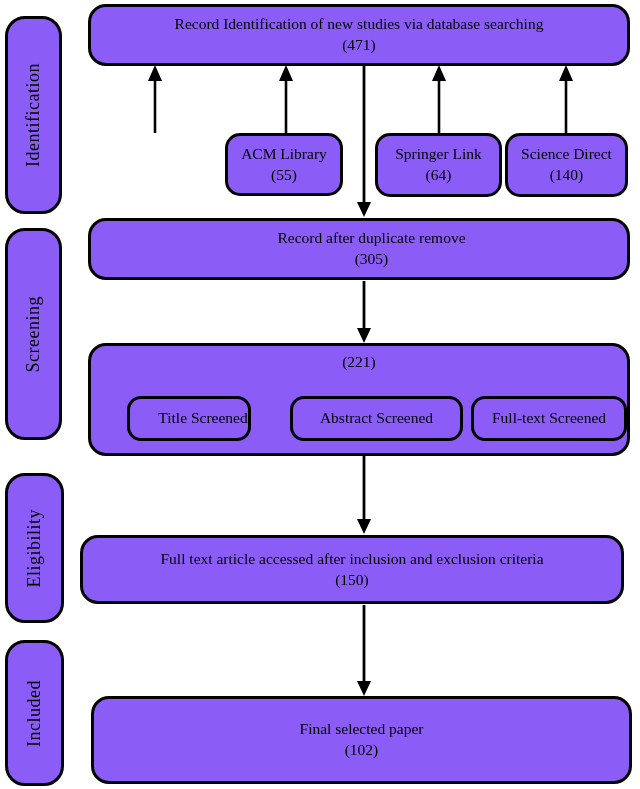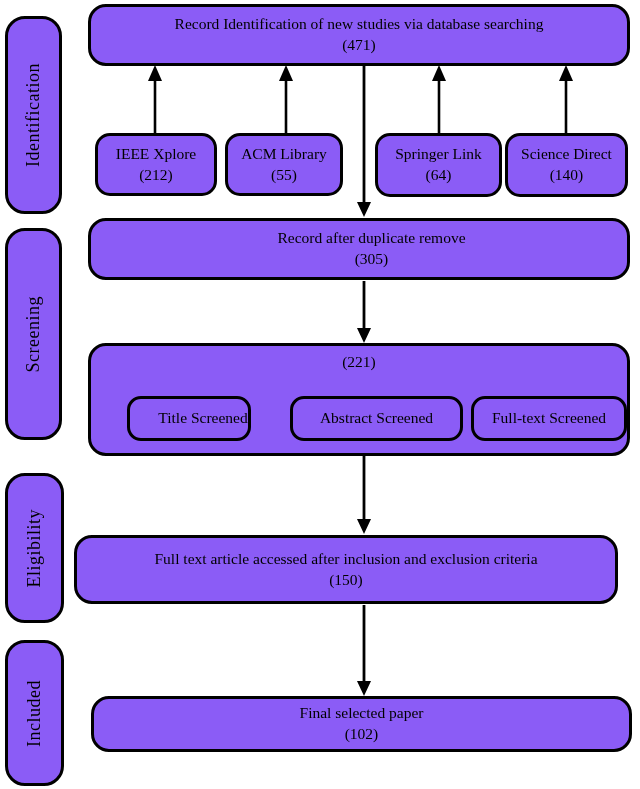--- a/index.html
+++ b/index.html
@@ -121,24 +121,20 @@
   </div>
   <div class="box stage-label" style="left:5px; top:640px; width:59px; height:146px;">
     <span class="vtext">Included</span>
   </div>
 
   <div class="box main-box" style="left:88px; top:4px; width:542px; height:62px;">
     <span class="line1">Record Identification of new studies via database searching</span>
     <span class="line2">(471)</span>
   </div>
 
-  <div class="box source-box" style="left:95px; top:133px; width:122px; height:63px;">
-    <span class="line1">IEEE Xplore</span>
-    <span class="line2">(212)</span>
-  </div>
   <div class="box source-box" style="left:225px; top:133px; width:118px; height:63px;">
     <span class="line1">ACM Library</span>
     <span class="line2">(55)</span>
   </div>
   <div class="box source-box" style="left:375px; top:133px; width:127px; height:64px;">
     <span class="line1">Springer Link</span>
     <span class="line2">(64)</span>
   </div>
   <div class="box source-box" style="left:505px; top:133px; width:123px; height:64px;">
     <span class="line1">Science Direct</span>
@@ -156,23 +152,23 @@
   <div class="box sub-box" style="left:127px; top:396px; width:124px; height:45px;padding-left:28px;">
     <span>Title Screened</span>
   </div>
   <div class="box sub-box" style="left:290px; top:396px; width:173px; height:45px;">
     <span>Abstract Screened</span>
   </div>
   <div class="box sub-box" style="left:471px; top:396px; width:156px; height:45px;">
     <span>Full-text Screened</span>
   </div>
 
-  <div class="box main-box" style="left:74px; top:535px; width:544px; height:69px;">
+  <div class="box main-box" style="left:80px; top:535px; width:544px; height:69px;">
     <span class="line1">Full text article accessed after inclusion and exclusion criteria</span>
     <span class="line2">(150)</span>
   </div>
 
-  <div class="box main-box" style="left:91px; top:696px; width:541px; height:56px;">
+  <div class="box main-box" style="left:91px; top:696px; width:541px; height:88px;">
     <span class="line1">Final selected paper</span>
     <span class="line2">(102)</span>
   </div>
 
 </div>
 
 </body></html>

